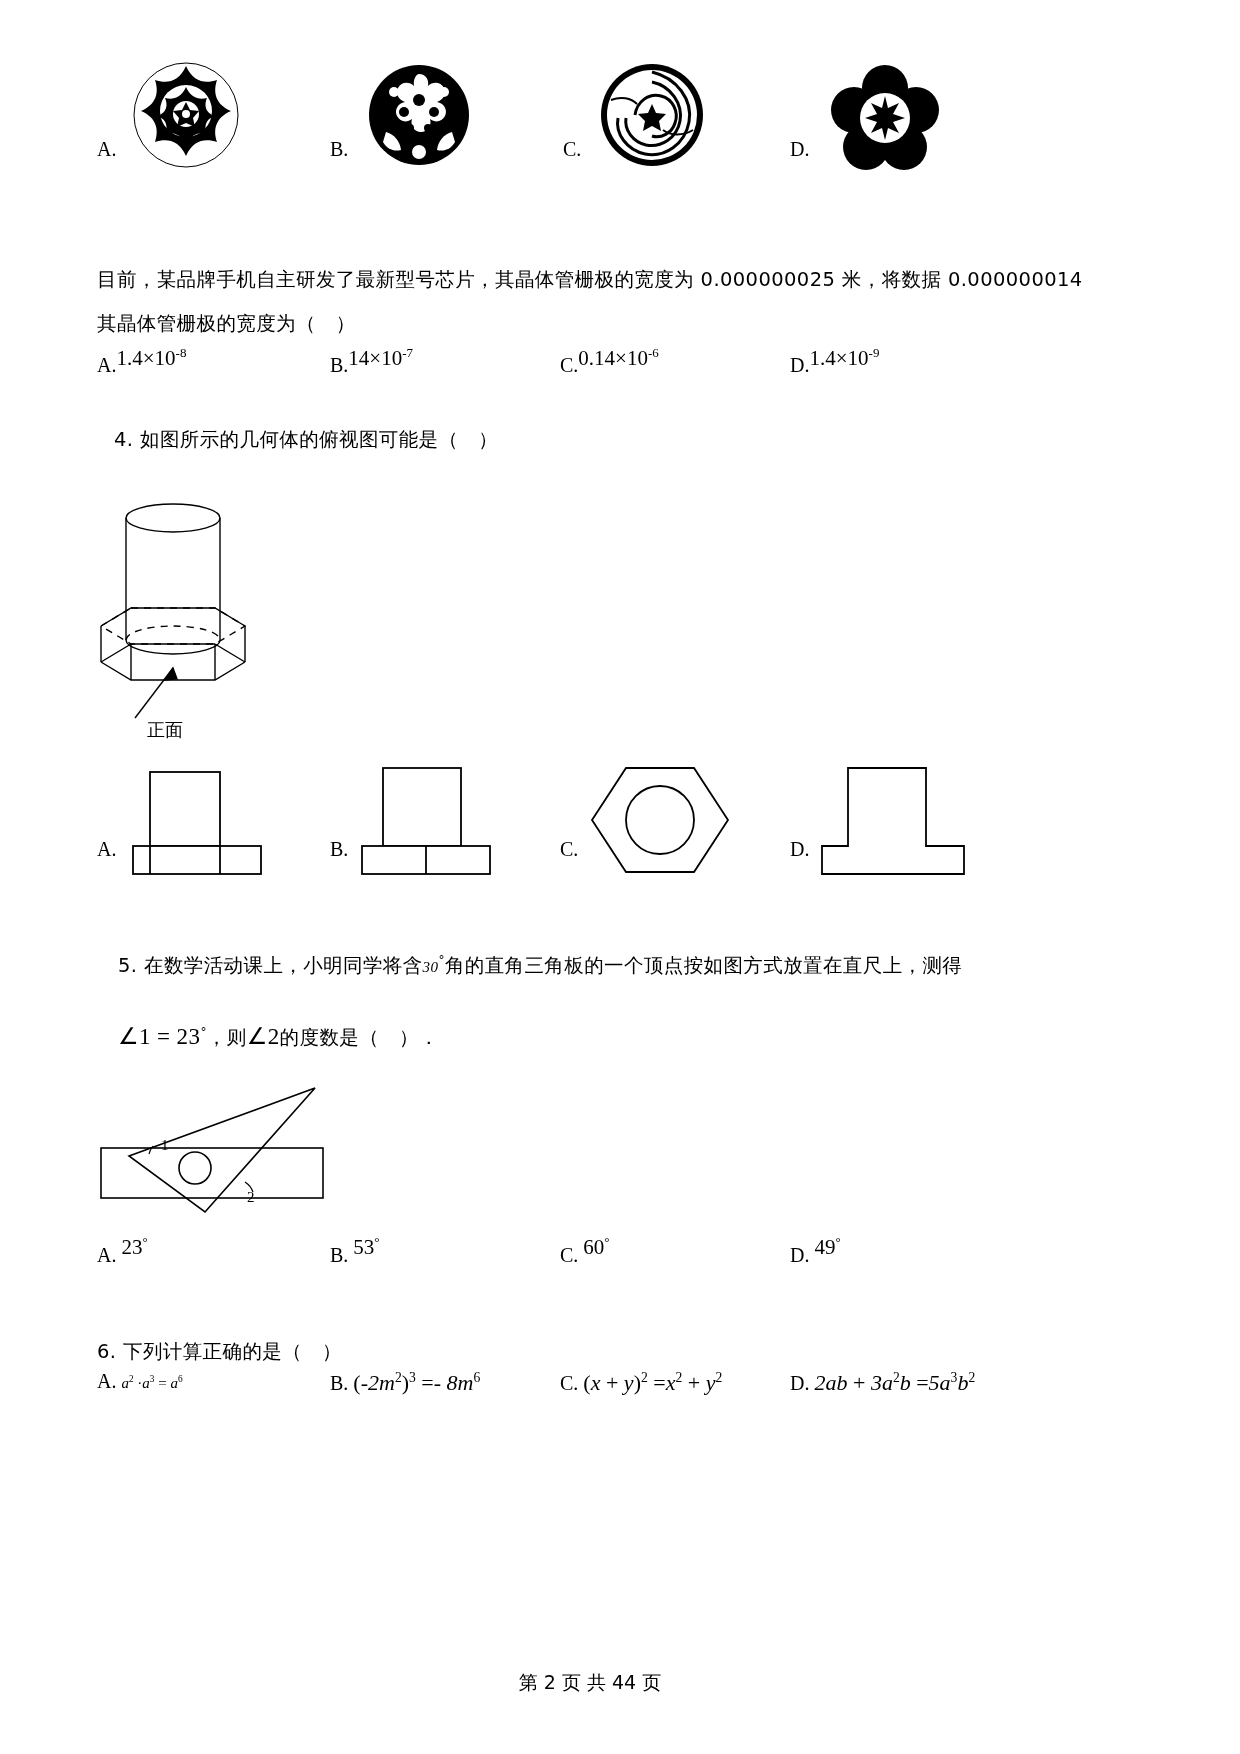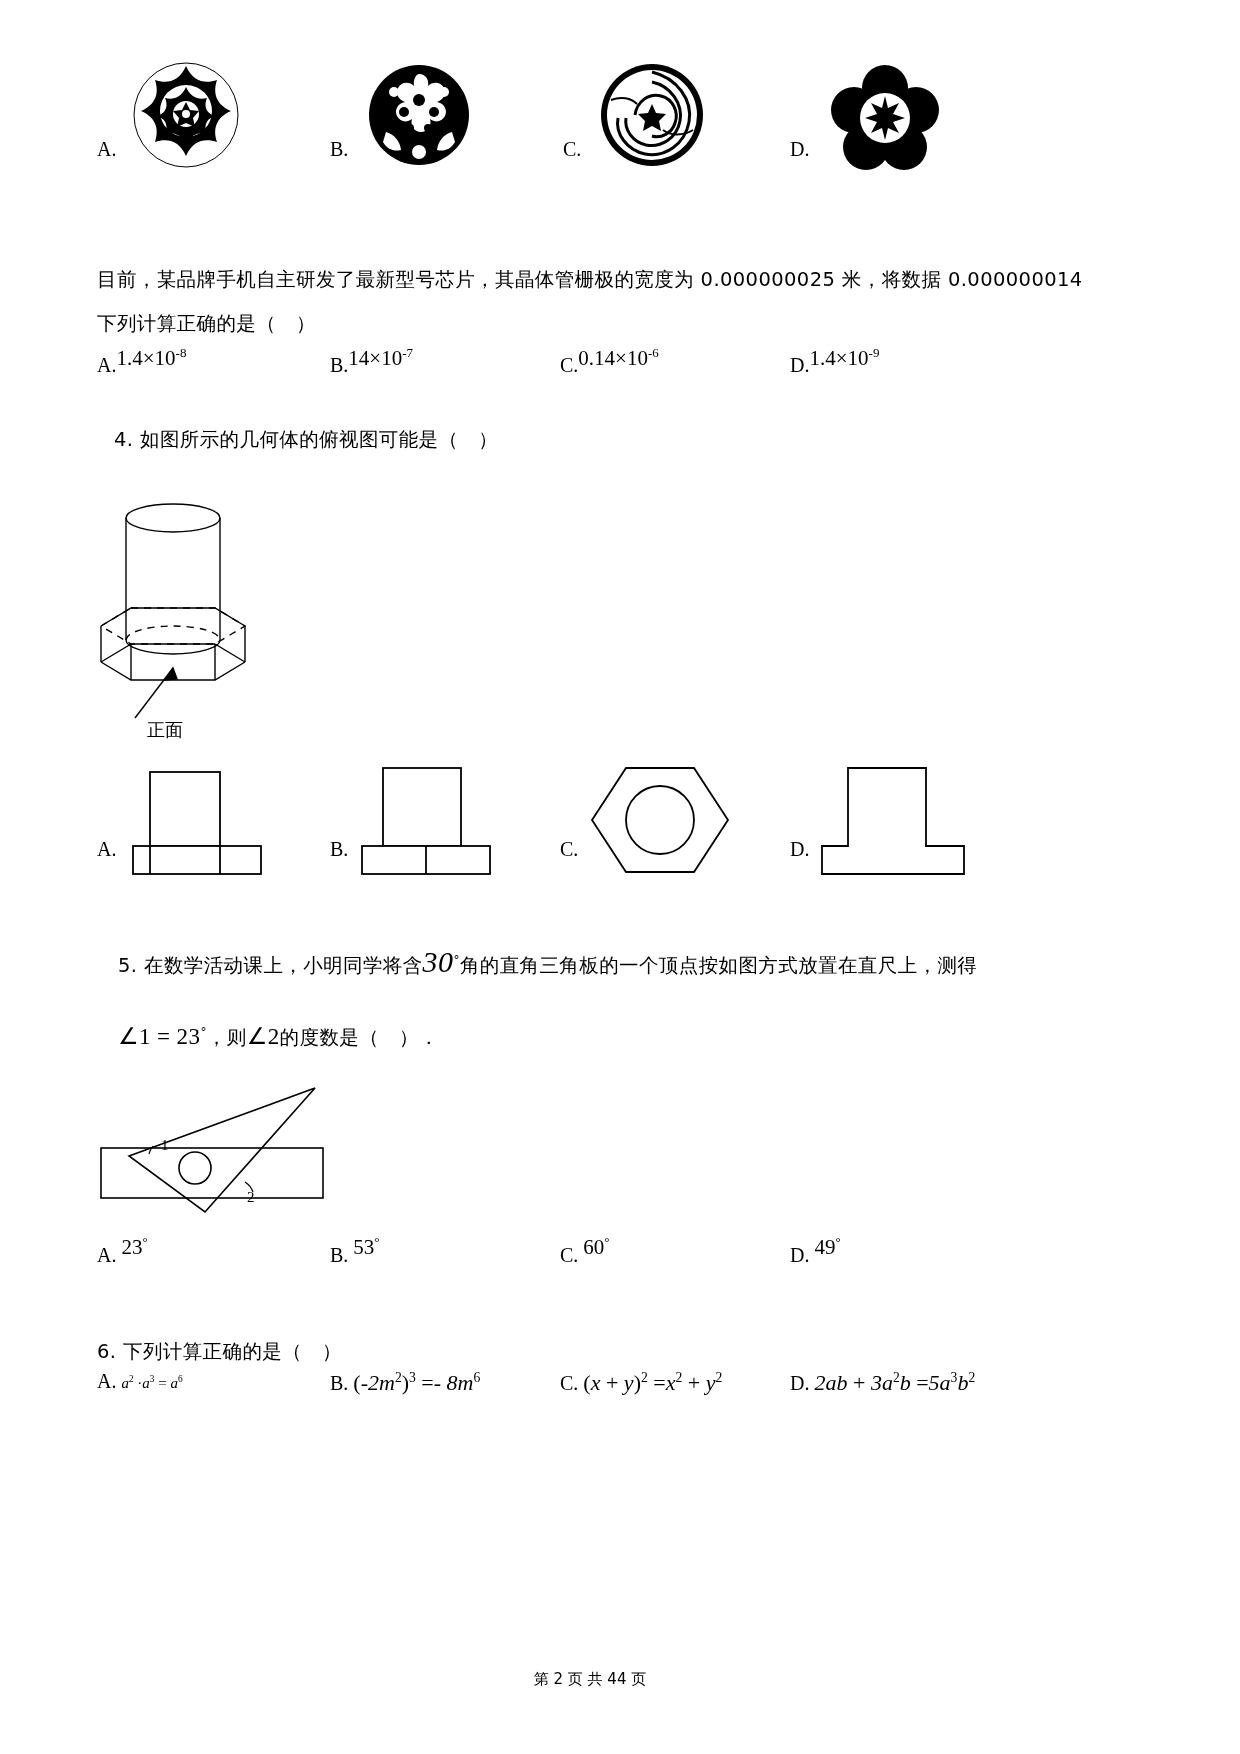--- a/index.html
+++ b/index.html
@@ -52,21 +52,21 @@
   .q5opt .lab{font-size:20px;}
   .q5opt .val{position:relative;top:-8px;margin-left:5px;}
 
   
   #q6l1{left:97px;top:1330px;}
   .q6opt{position:absolute;top:1370px;font-size:20px;}
 
   
   .footer{
     position:absolute;left:0;top:1670px;width:1180px;text-align:center;
-    font-size:15px;
+    font-size:19px;
   }
   svg{display:block;overflow:visible;}
 </style>
 </head>
 <body>
 
 <div class="page">
 
   <div class="patrow">
 
@@ -149,21 +149,21 @@
           <circle cx="55" cy="58" r="25" fill="#fff"></circle>
           <g fill="#000">
             <path d="M55 36 l3 12 11 -5 -6 11 12 4 -12 4 6 11 -11 -5 -3 12 -3 -12 -11 5 6 -11 -12 -4 12 -4 -6 -11 11 5 Z"></path>
           </g>
         </svg>
       </div>
     </div>
   </div>
 
   <div class="qtext cn" id="q3l2">目前，某品牌手机自主研发了最新型号芯片，其晶体管栅极的宽度为 0.000000025 米，将数据 0.000000014</div>
-  <div class="qtext cn" id="q3l3">下列计算正确的是（　）</div>
+  <div class="qtext cn" id="q3l3">其晶体管栅极的宽度为（　）</div>
 
   <div class="q3opt" style="left:97px;">
     <span class="lab">A.</span><span class="ex"><span>1.4</span><span>×</span><span>10</span><sup>-8</sup></span>
   </div>
   <div class="q3opt" style="left:330px;">
     <span class="lab">B.</span><span class="ex"><span>14</span><span>×</span><span>10</span><sup>-7</sup></span>
   </div>
   <div class="q3opt" style="left:560px;">
     <span class="lab">C.</span><span class="ex"><span>0.14</span><span>×</span><span>10</span><sup>-6</sup></span>
   </div>
@@ -241,21 +241,21 @@
       <span class="vlab">D.</span>
       <div class="vimg">
         <svg width="160" height="125" viewBox="0 0 160 125" stroke="#000" fill="#fff" stroke-width="1.8">
           <path d="M30 8 L108 8 L108 86 L146 86 L146 114 L4 114 L4 86 L30 86 Z"></path>
         </svg>
       </div>
     </div>
   </div>
 
   <div class="qtext cn" id="q5l1" style="font-size:19.5px;">
-    <span>5. 在数学活动课上，小明同学将含</span><span class="math" style="font-size:30px;">30</span><sup>°</sup><span>角的直角三角板的一个顶点按如图方式放置在直尺上，测得</span>
+    <span>5. 在数学活动课上，小明同学将含</span><span class="math" style="font-size:15px;">30</span><sup>°</sup><span>角的直角三角板的一个顶点按如图方式放置在直尺上，测得</span>
   </div>
   <div class="qtext cn" id="q5l2">
     <span class="math upr" style="font-size:23px;">∠1 = 23</span><sup>°</sup><span>，则</span><span class="math upr" style="font-size:23px;">∠2</span><span>的度数是（　）．</span>
   </div>
 
   <div class="trifig">
     <svg width="340" height="160" viewBox="0 0 340 160" stroke="#000" fill="none" stroke-width="1.6">
 
       <rect x="6" y="78" width="222" height="50" fill="#fff"></rect>
 

